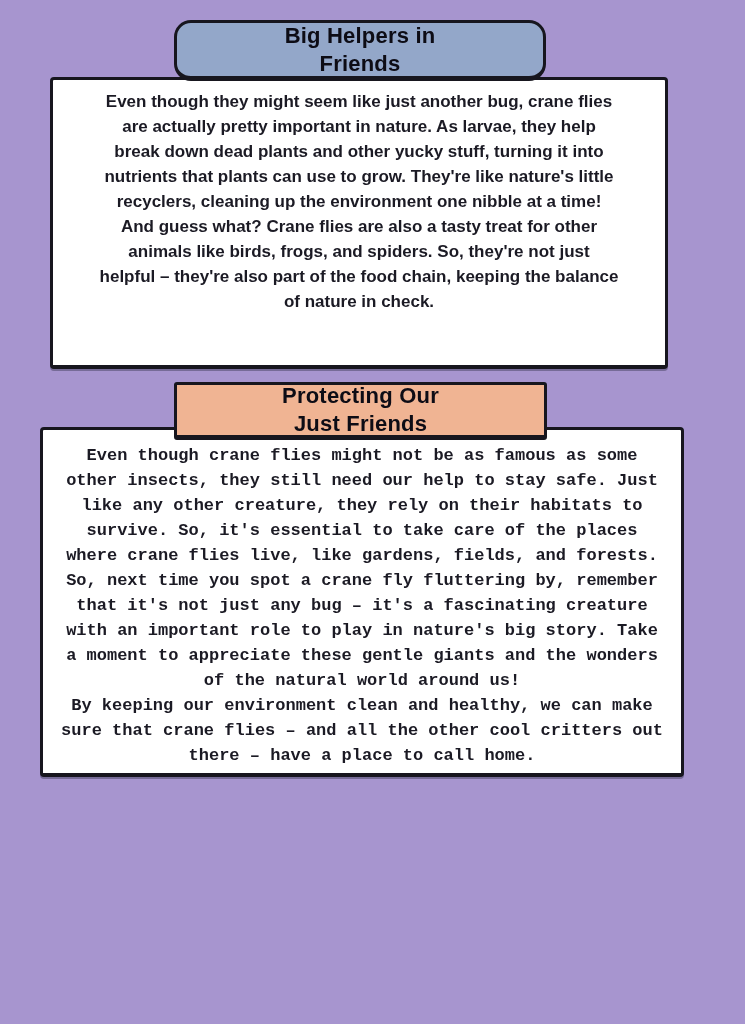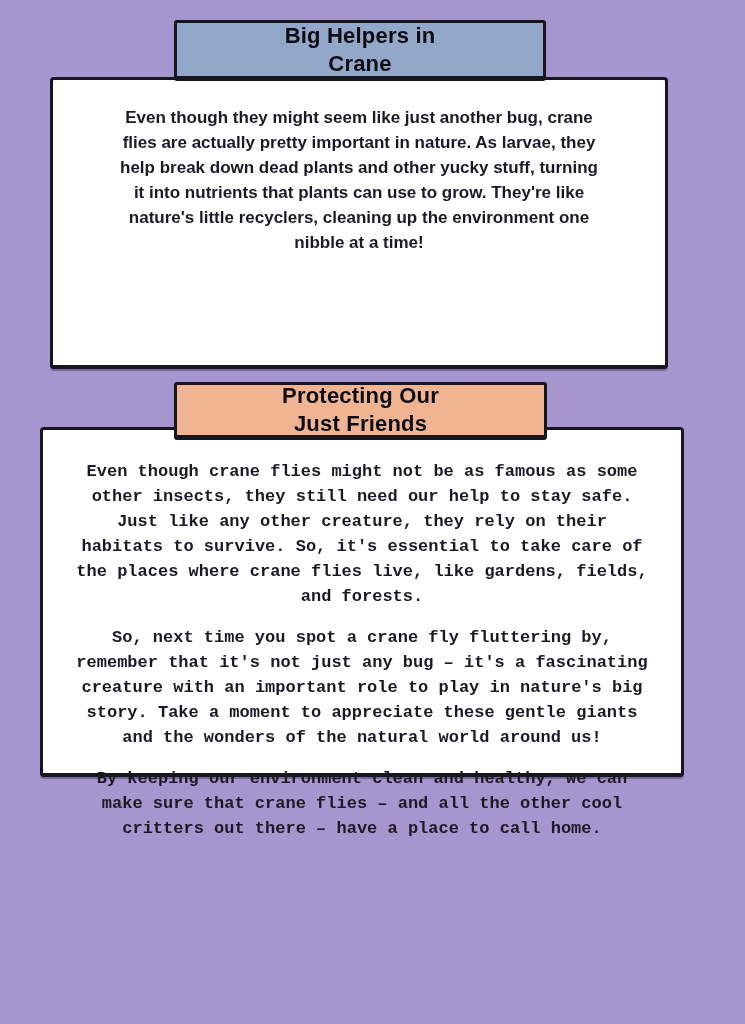--- a/index.html
+++ b/index.html
@@ -51,42 +51,43 @@
     letter-spacing: 0.2px;
   }
   .banner h2 span { display: block; }
   .card-text {
     text-align: center;
     font-weight: 700;
     font-size: 17px;
     line-height: 25px;
     color: #1b1a24;
   }
-  .card-text p { margin: 16px; }
+  .card-text p { margin: 0; }
   #card-1 { left: 50px; top: 77px; width: 618px; height: 292px; }
   #card-1 .card-text { padding: 9px 46px 0 46px; }
-  #banner-1 { left: 174px; top: 20px; width: 372px; height: 61px; }
+  #banner-1 { left: 174px; top: 20px; width: 372px; height: 61px; border-radius: 17px; }
   #card-2 { left: 40px; top: 427px; width: 644px; height: 350px; font-family: Liberation Mono, monospace; }
   #card-2 .card-text { padding: 13px 16px 0 16px; }
   #banner-2 { left: 174px; top: 382px; width: 373px; height: 58px; }
 </style>
 </head>
 <body>
 
 <div class="page">
 
   <div id="card-1" class="card">
     <div class="card-text">
       <p>Even though they might seem like just another bug, crane flies are actually pretty important in nature. As larvae, they help break down dead plants and other yucky stuff, turning it into nutrients that plants can use to grow. They're like nature's little recyclers, cleaning up the environment one nibble at a time!</p>
+      <p>And guess what? Crane flies are also a tasty treat for other animals like birds, frogs, and spiders. So, they're not just helpful – they're also part of the food chain, keeping the balance of nature in check.</p>
     </div>
   </div>
   <div id="banner-1" class="banner banner-blue">
     <h2>
       <span>Big Helpers in</span>
-      <span>Crane</span>
+      <span>Friends</span>
     </h2>
   </div>
 
   <div id="card-2" class="card">
     <div class="card-text">
       <p>Even though crane flies might not be as famous as some other insects, they still need our help to stay safe. Just like any other creature, they rely on their habitats to survive. So, it's essential to take care of the places where crane flies live, like gardens, fields, and forests.</p>
       <p>So, next time you spot a crane fly fluttering by, remember that it's not just any bug – it's a fascinating creature with an important role to play in nature's big story. Take a moment to appreciate these gentle giants and the wonders of the natural world around us!</p>
       <p>By keeping our environment clean and healthy, we can make sure that crane flies – and all the other cool critters out there – have a place to call home.</p>
     </div>
   </div>

